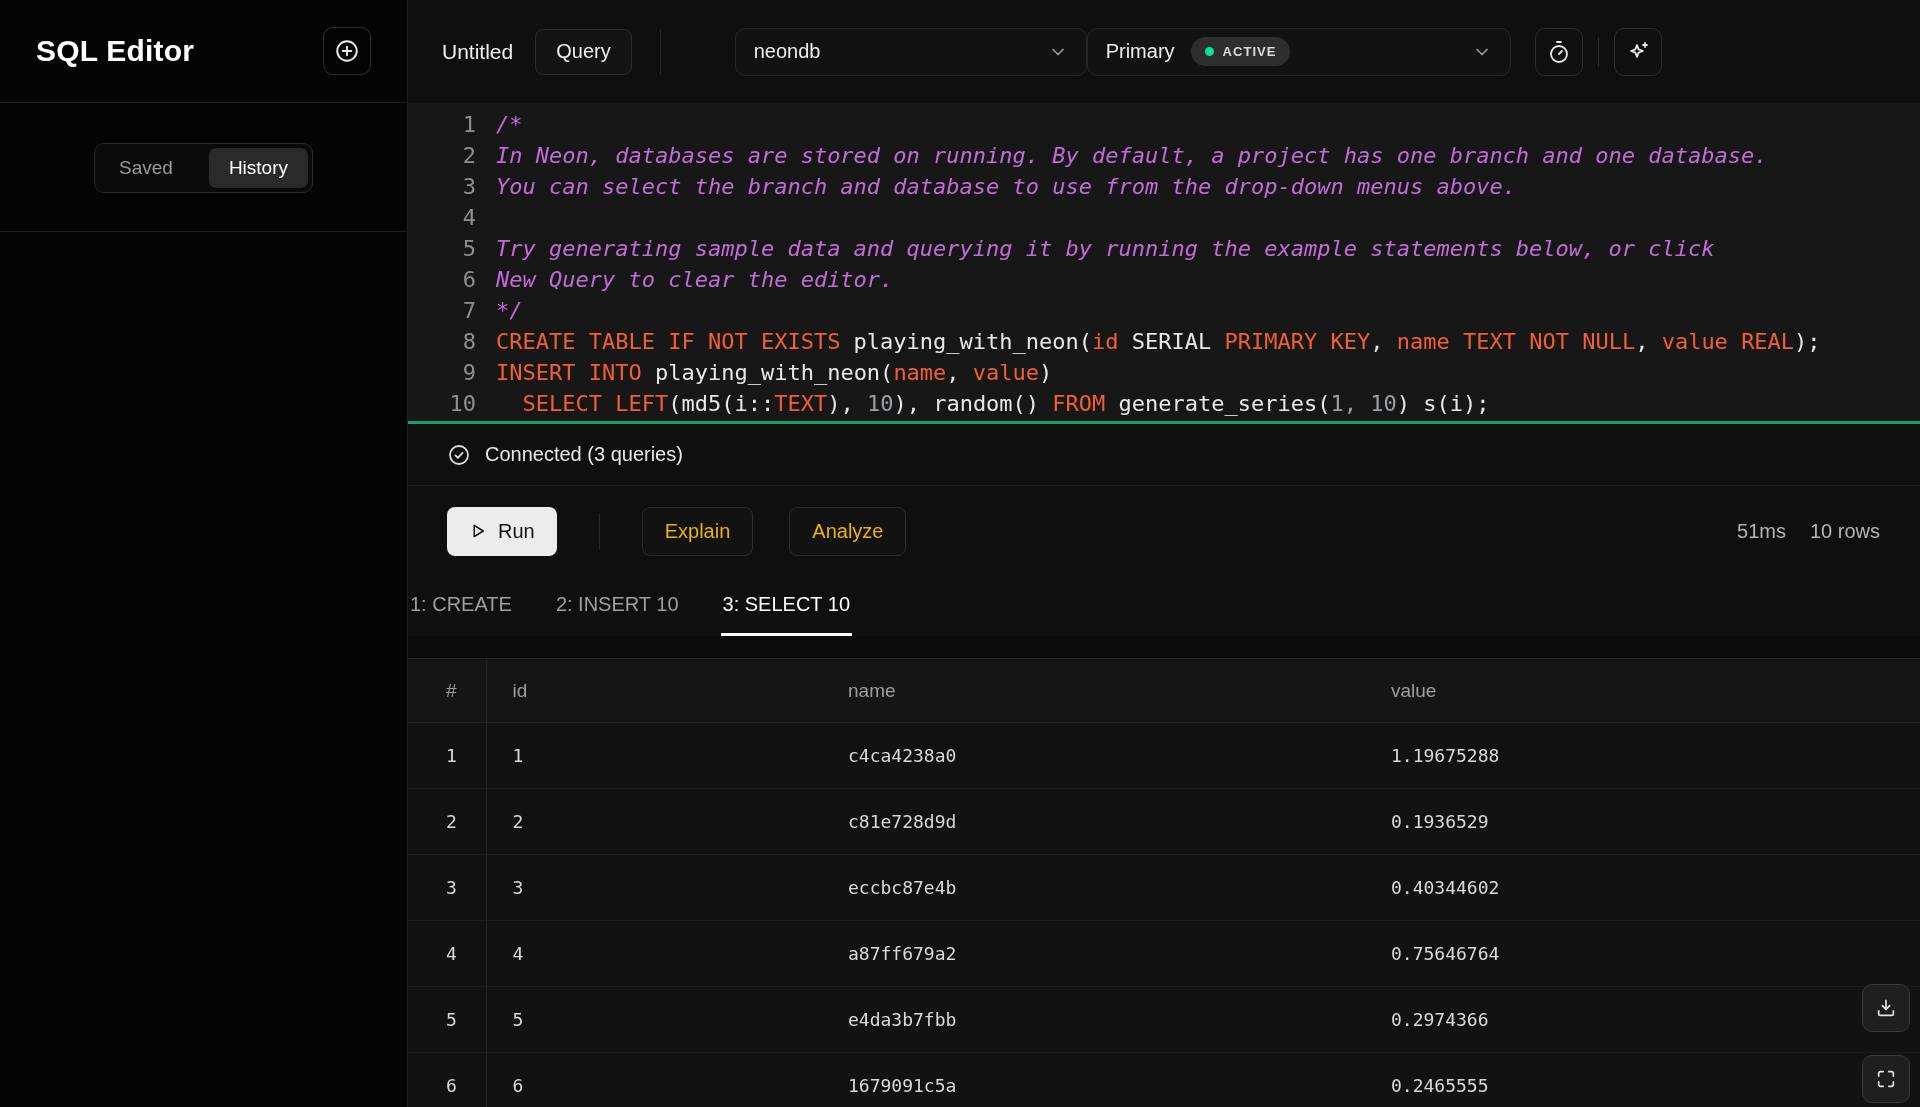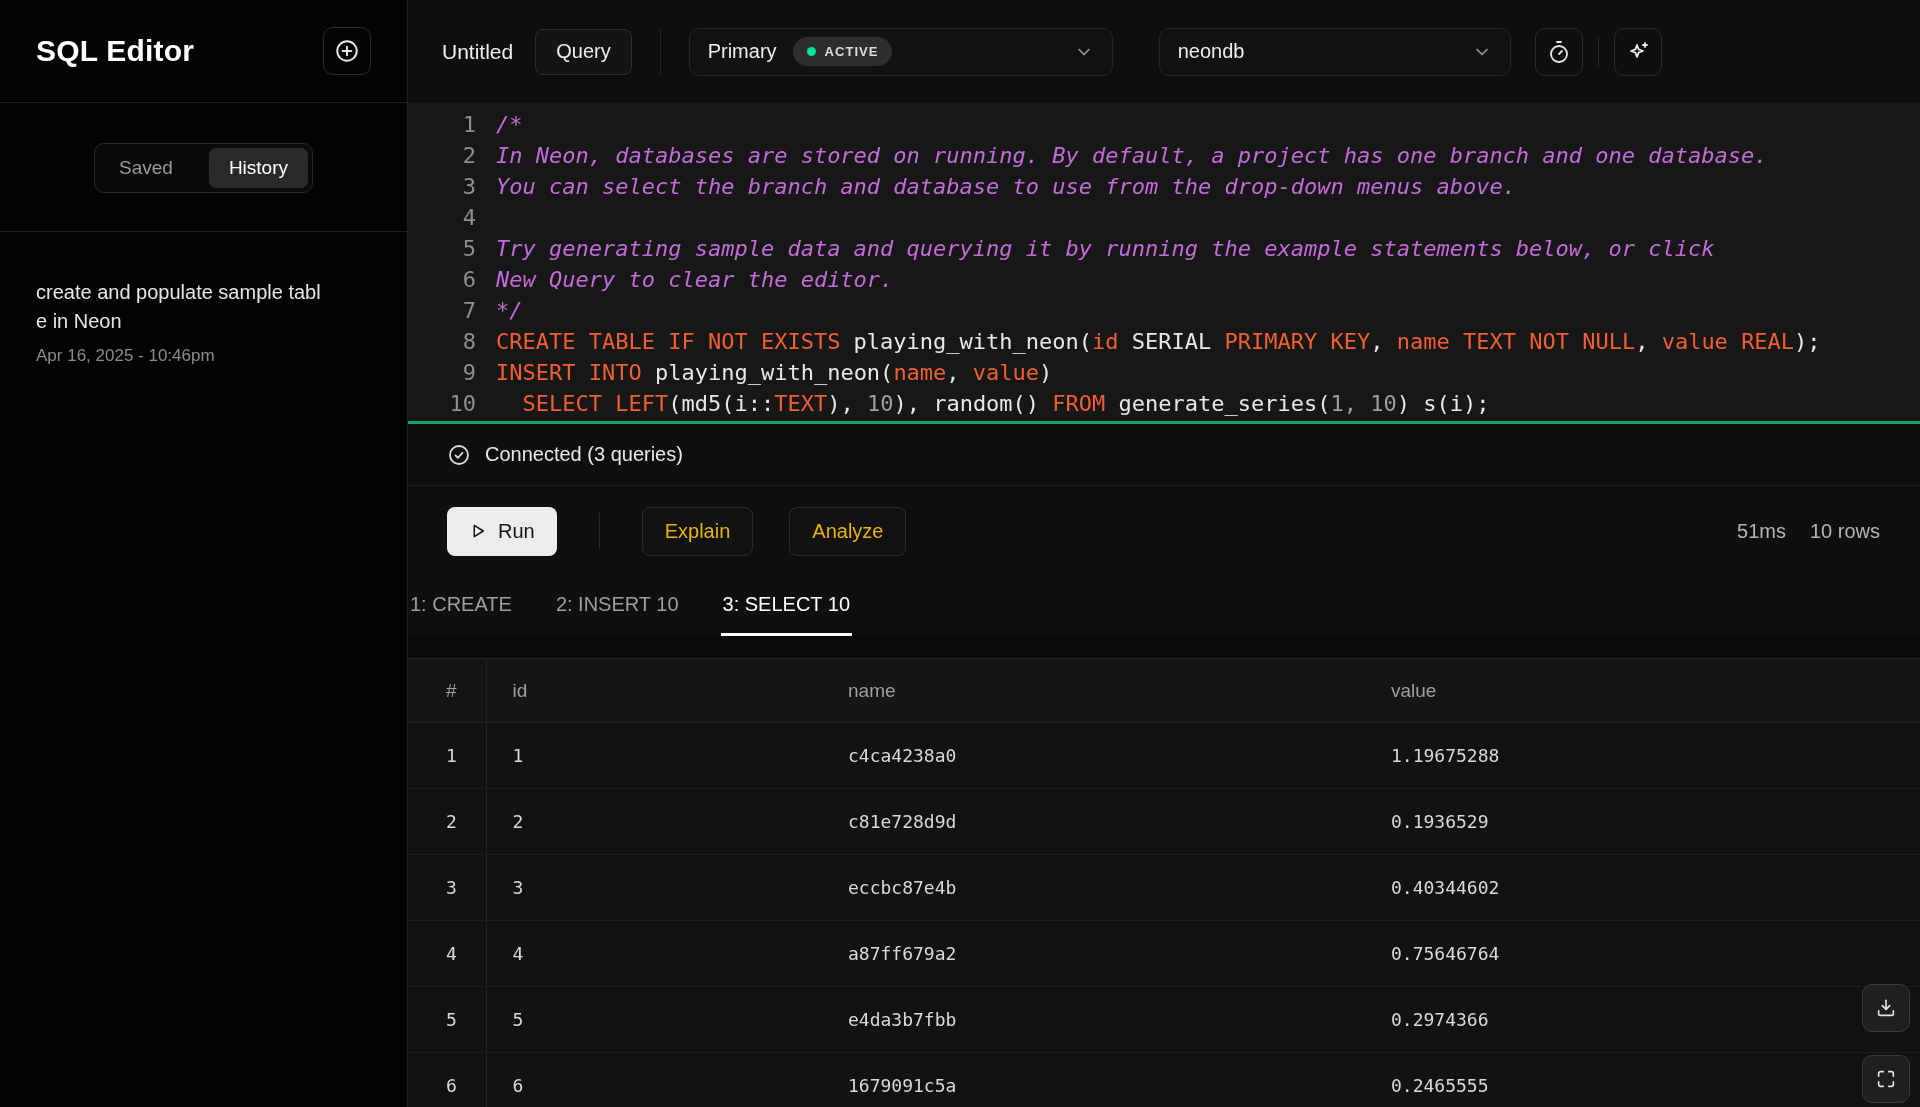--- a/index.html
+++ b/index.html
@@ -122,50 +122,44 @@
       </button>
     </div>
 
     <div class="sidebar-tabs-wrap">
       <div class="segmented">
           <button class="segment">Saved</button>
           <button class="segment active">History</button>
         </div>
     </div>
 
-    <div class="history-list">
-        <div class="history-item">
-          <div class="history-title">create and populate sample table in Neon</div>
-          <div class="history-date">Apr 16, 2025 - 10:46pm</div>
-        </div>
-      </div>
   </aside>
 
   <main class="main">
 
     <header class="topbar">
       <span class="doc-title">Untitled</span>
       <button class="btn save-btn">Query</button>
       <div class="topbar-sep"></div>
+
+      <div class="dropdown db">
+        <span class="dd-label">neondb</span>
+        <span class="chevron">
+          <svg width="20" height="20" viewBox="0 0 24 24" fill="none" stroke="currentColor" stroke-width="2" stroke-linecap="round" stroke-linejoin="round">
+              <path d="M6 9l6 6 6-6"></path>
+            </svg>
+        </span>
+      </div>
 
       <div class="dropdown branch">
         <span class="dd-label">Primary</span>
         <span class="badge">
           <span class="badge-dot"></span>
           <span class="badge-text">ACTIVE</span>
         </span>
-        <span class="chevron">
-          <svg width="20" height="20" viewBox="0 0 24 24" fill="none" stroke="currentColor" stroke-width="2" stroke-linecap="round" stroke-linejoin="round">
-              <path d="M6 9l6 6 6-6"></path>
-            </svg>
-        </span>
-      </div>
-
-      <div class="dropdown db">
-        <span class="dd-label">neondb</span>
         <span class="chevron">
           <svg width="20" height="20" viewBox="0 0 24 24" fill="none" stroke="currentColor" stroke-width="2" stroke-linecap="round" stroke-linejoin="round">
               <path d="M6 9l6 6 6-6"></path>
             </svg>
         </span>
       </div>
 
       <button class="icon-square clock-btn">
         <span>
           <svg width="24" height="24" viewBox="0 0 24 24" fill="none" stroke="currentColor" stroke-width="1.8" stroke-linecap="round" stroke-linejoin="round">

